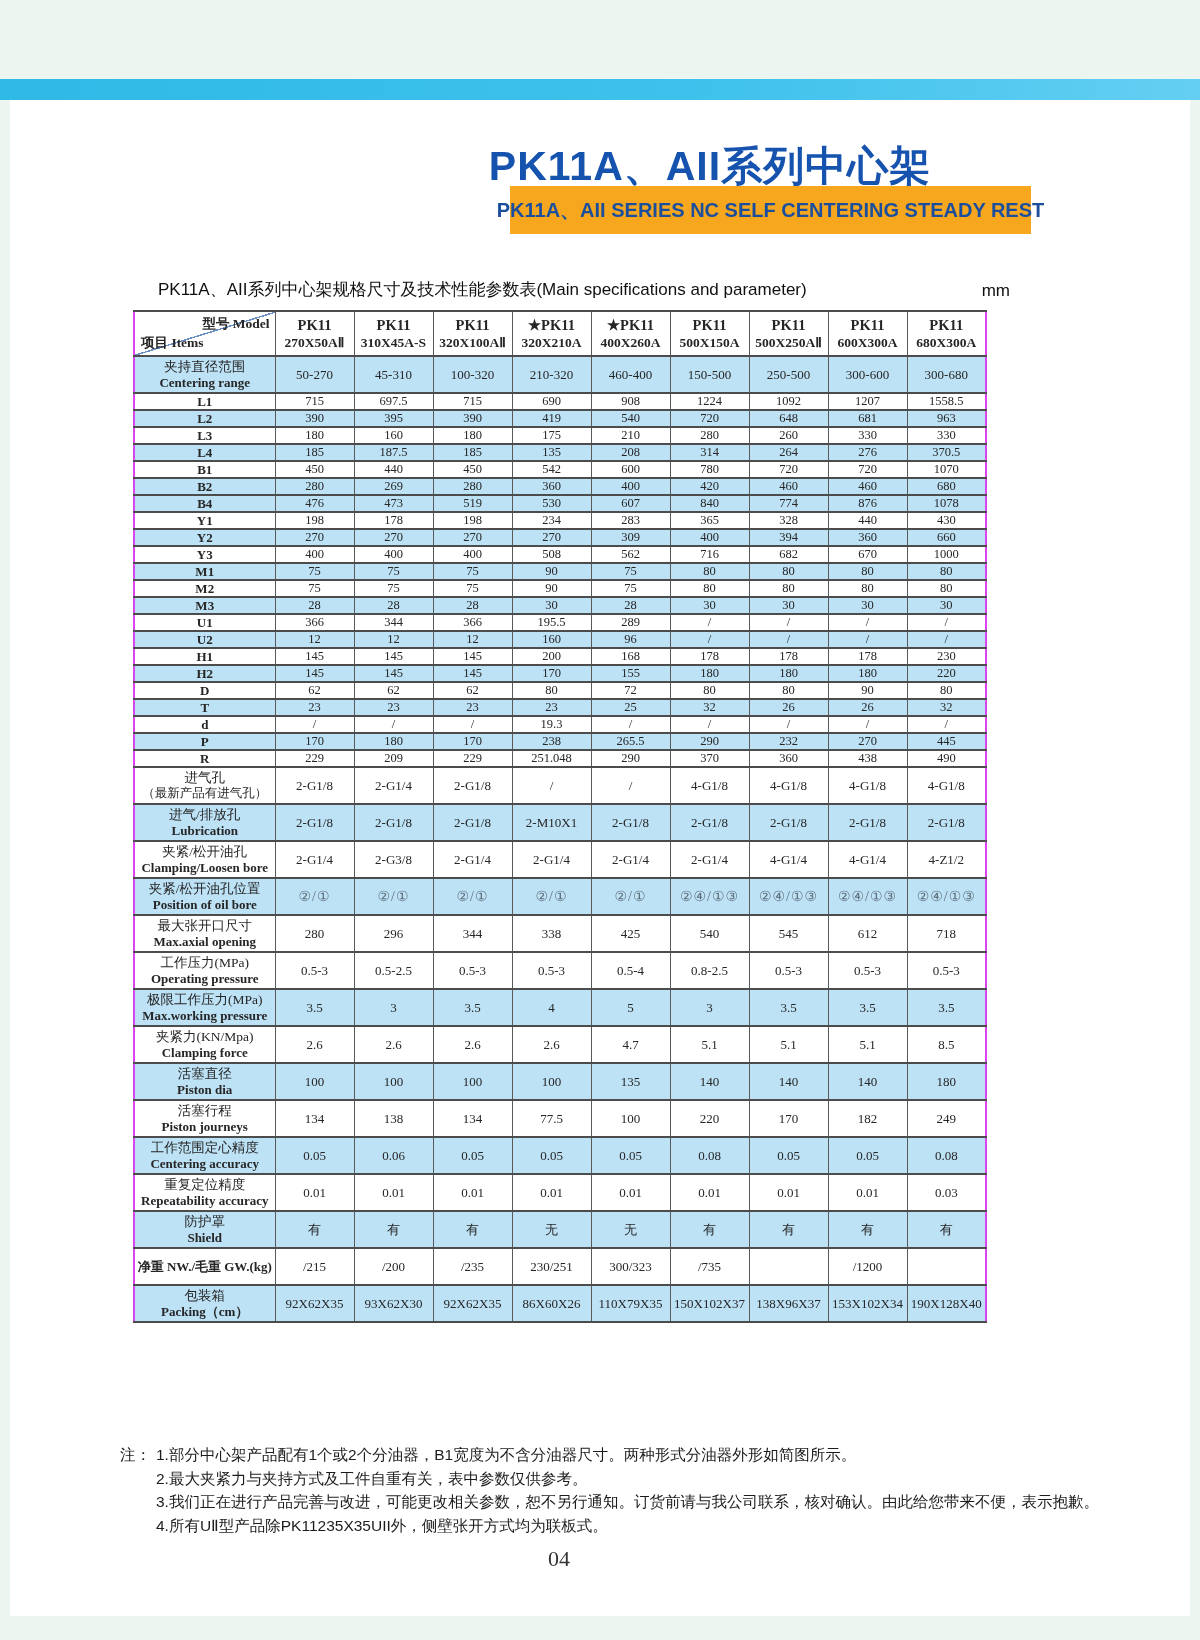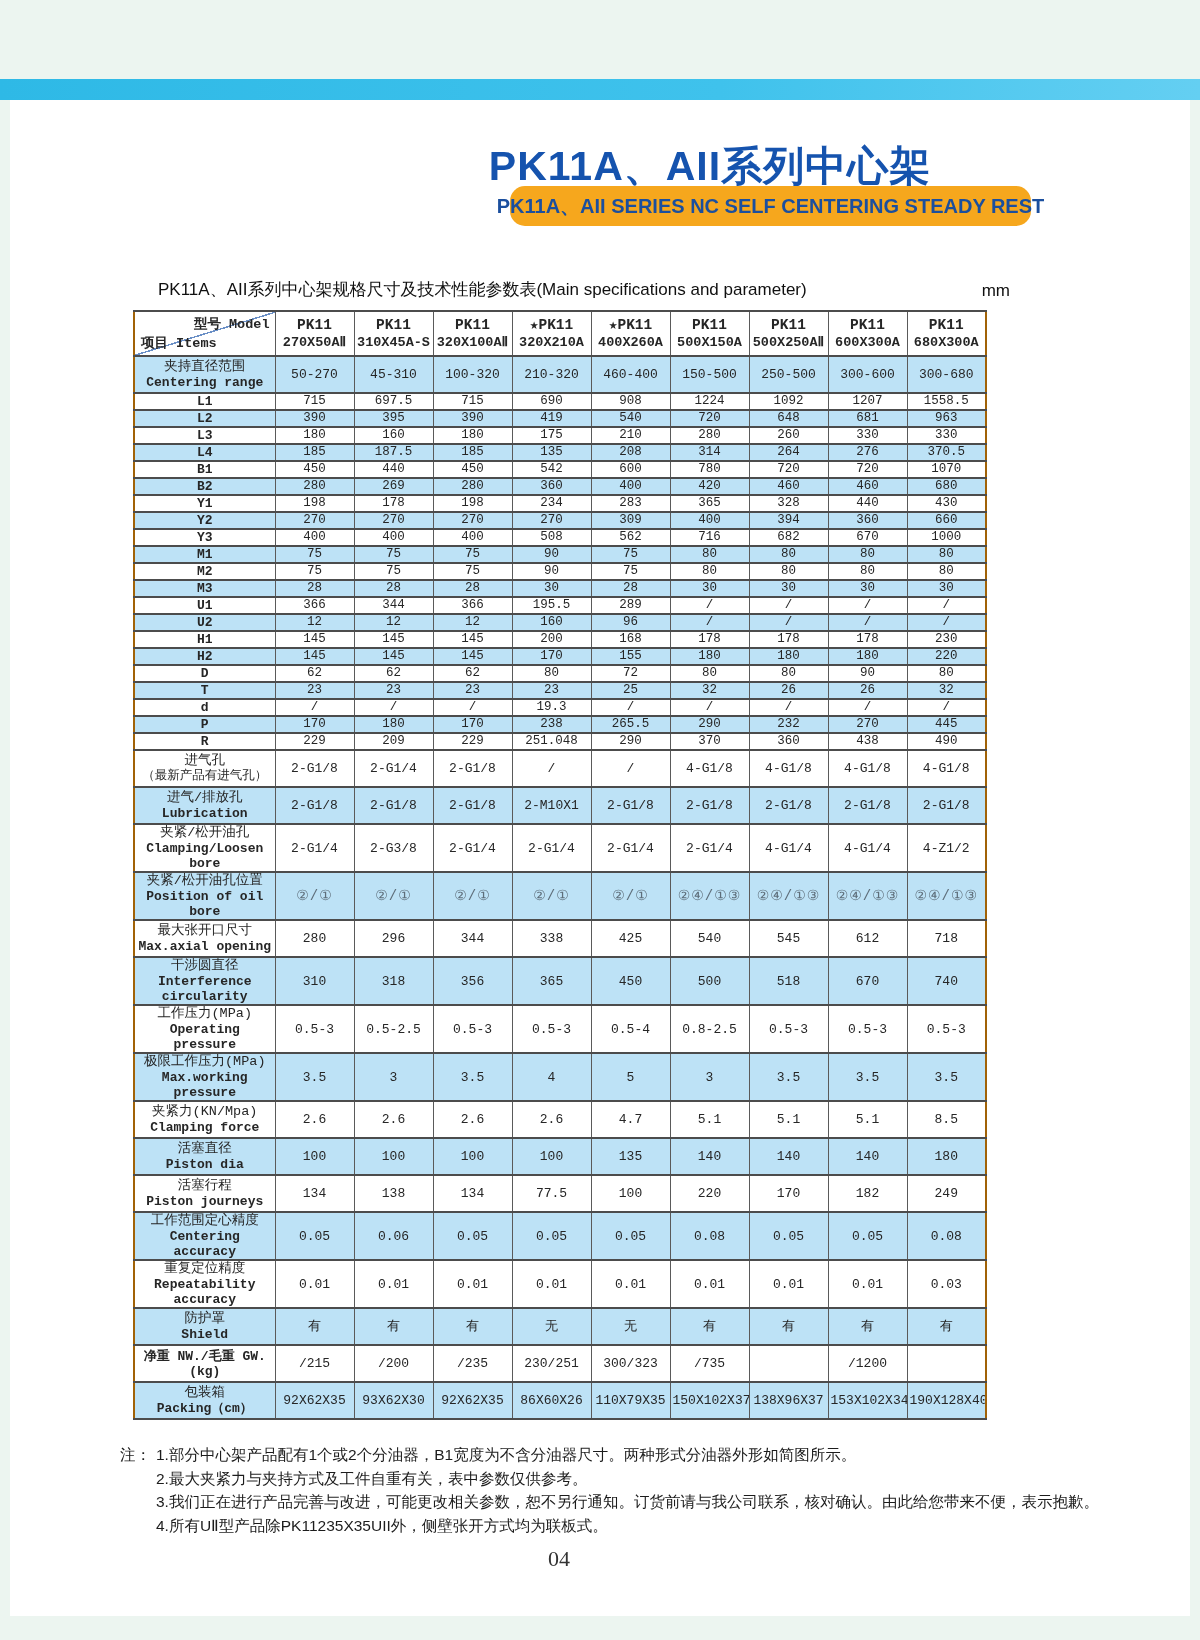--- a/index.html
+++ b/index.html
@@ -9,34 +9,34 @@
     font-family:"Liberation Sans",sans-serif;
   }
   .sheet{position:absolute;left:10px;top:100px;width:1180px;height:1516px;background:#ffffff;}
   .topbar{position:absolute;left:0;top:79px;width:1200px;height:21px;
     background:linear-gradient(90deg,#2eb9e6 0%,#3fc2ec 60%,#64cff2 100%);}
   .page-title{
     position:absolute;left:400px;top:127px;width:620px;text-align:center;
     color:#1553ae;font-size:41px;font-weight:bold;letter-spacing:1px;white-space:nowrap;margin-top:12px;
   }
   .banner{
-    position:absolute;left:510px;top:186px;width:521px;height:40px;background:#f6a71d;
+    position:absolute;left:510px;top:186px;width:521px;height:48px;background:#f6a71d;
     display:flex;align-items:center;justify-content:center;
-    color:#1b4f9e;font-size:20px;font-weight:bold;white-space:nowrap;border-radius:15px;
+    color:#1b4f9e;font-size:20px;font-weight:bold;white-space:nowrap;
   }
   .caption-row{
     position:absolute;left:133px;top:278px;width:852px;
     display:flex;justify-content:space-between;align-items:flex-end;
     font-size:17px;color:#101010;margin-left:25px;
   }
   table.spec{
     position:absolute;left:133px;top:310px;width:852px;
     border-collapse:collapse;table-layout:fixed;
-    font-family:Liberation Mono, monospace;color:#262626;
-    border:2px solid #a16207;
+    font-family:Liberation Serif, serif;color:#262626;
+    border:2px solid #d946ef;
   }
   table.spec th,table.spec td{
     border-left:1px solid #5a5a5a;border-right:1px solid #5a5a5a;
     border-top:2px solid #4c4c4c;border-bottom:2px solid #4c4c4c;
     text-align:center;vertical-align:middle;padding:0 2px;
     white-space:pre-line;overflow:hidden;
   }
   thead tr{height:45px;}
   .ch1{font-size:14.5px;font-weight:bold;line-height:17px;}
   .ch2{font-size:13.5px;font-weight:bold;line-height:17px;}
@@ -188,20 +188,32 @@
         <td>280</td>
         <td>269</td>
         <td>280</td>
         <td>360</td>
         <td>400</td>
         <td>420</td>
         <td>460</td>
         <td>460</td>
         <td>680</td>
       </tr>
+      <tr class="blue single">
+        <th class="rowlabel"><div class="dim">B4</div></th>
+        <td>476</td>
+        <td>473</td>
+        <td>519</td>
+        <td>530</td>
+        <td>607</td>
+        <td>840</td>
+        <td>774</td>
+        <td>876</td>
+        <td>1078</td>
+      </tr>
       <tr class="single">
         <th class="rowlabel"><div class="dim">Y1</div></th>
         <td>198</td>
         <td>178</td>
         <td>198</td>
         <td>234</td>
         <td>283</td>
         <td>365</td>
         <td>328</td>
         <td>440</td>
@@ -428,32 +440,20 @@
         <td>280</td>
         <td>296</td>
         <td>344</td>
         <td>338</td>
         <td>425</td>
         <td>540</td>
         <td>545</td>
         <td>612</td>
         <td>718</td>
       </tr>
-      <tr class="blue double">
-        <th class="rowlabel"><div class="l1z">干涉圆直径</div><div class="en2">Interference circularity</div></th>
-        <td>310</td>
-        <td>318</td>
-        <td>356</td>
-        <td>365</td>
-        <td>450</td>
-        <td>500</td>
-        <td>518</td>
-        <td>670</td>
-        <td>740</td>
-      </tr>
       <tr class="double">
         <th class="rowlabel"><div class="l1z">工作压力(MPa)</div><div class="en2">Operating pressure</div></th>
         <td>0.5-3</td>
         <td>0.5-2.5</td>
         <td>0.5-3</td>
         <td>0.5-3</td>
         <td>0.5-4</td>
         <td>0.8-2.5</td>
         <td>0.5-3</td>
         <td>0.5-3</td>

